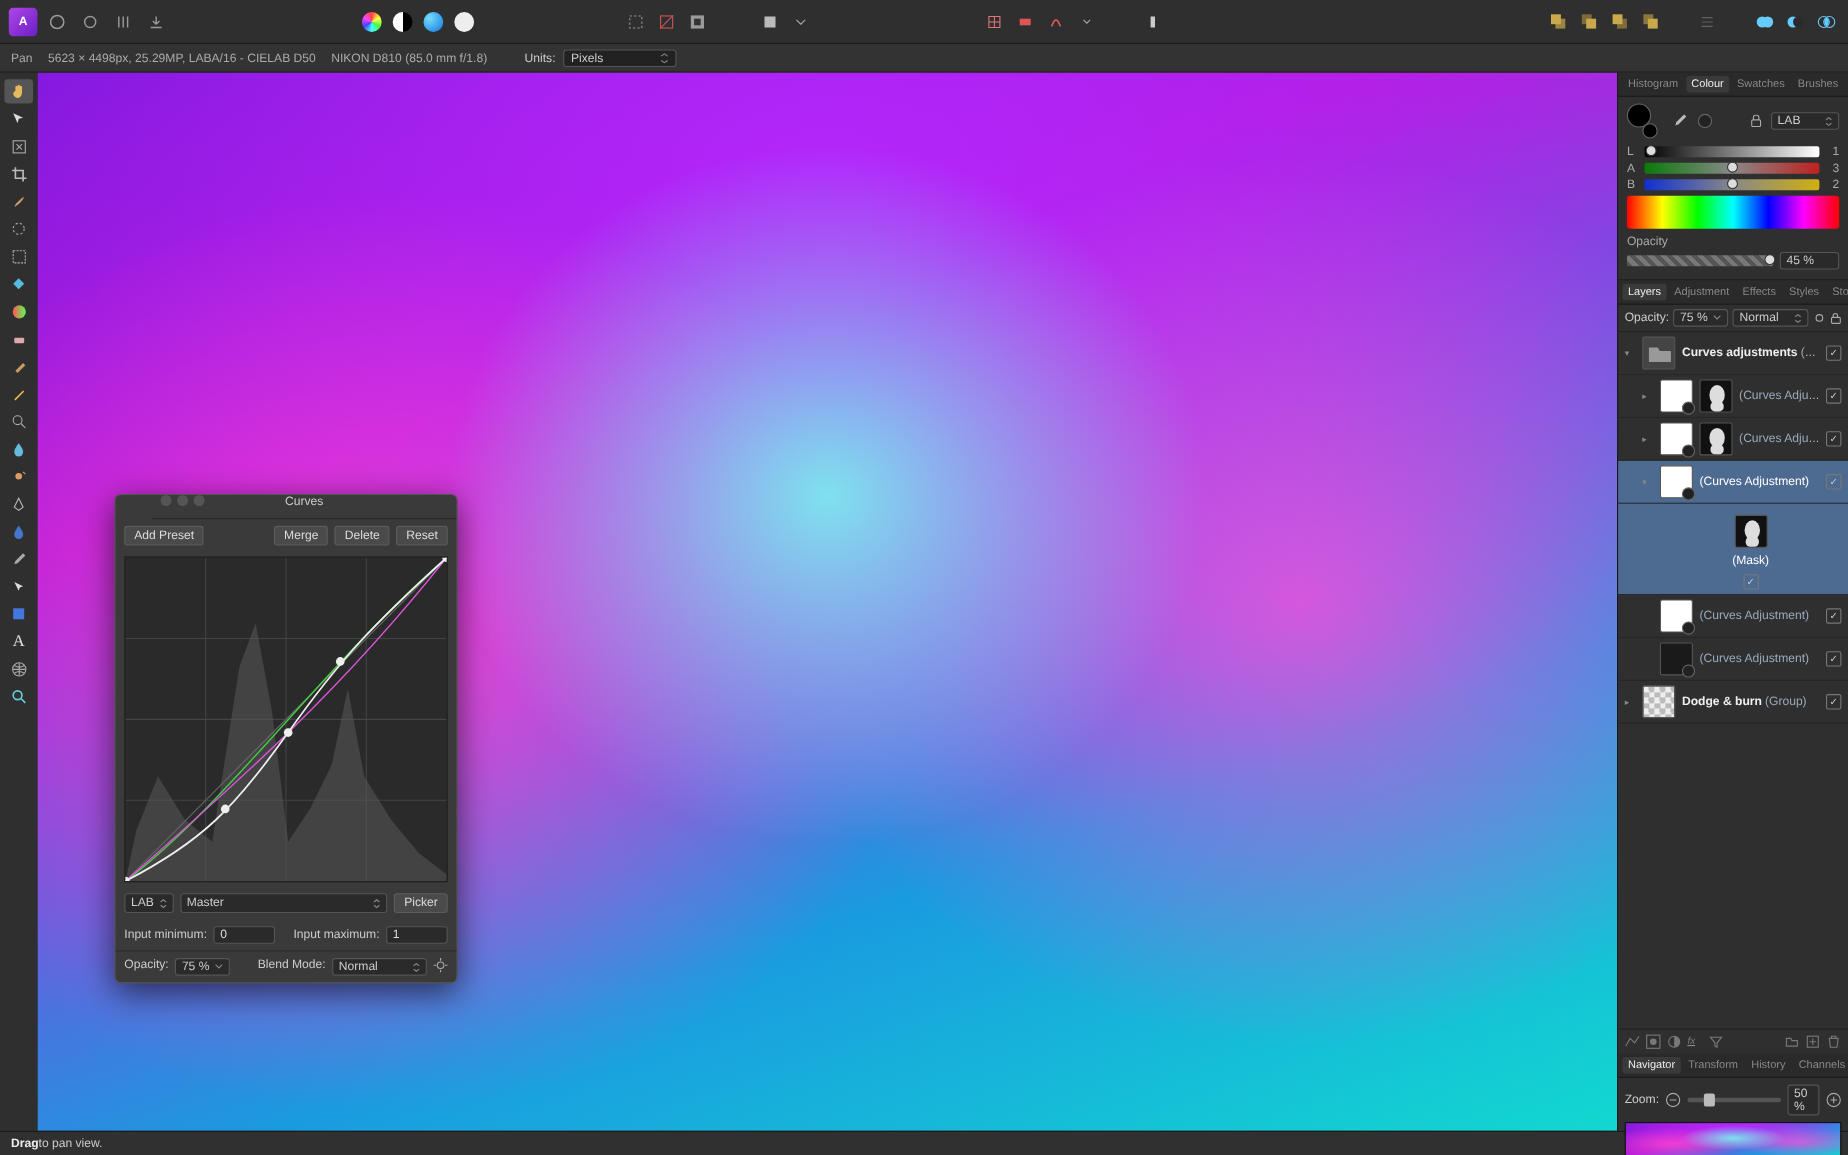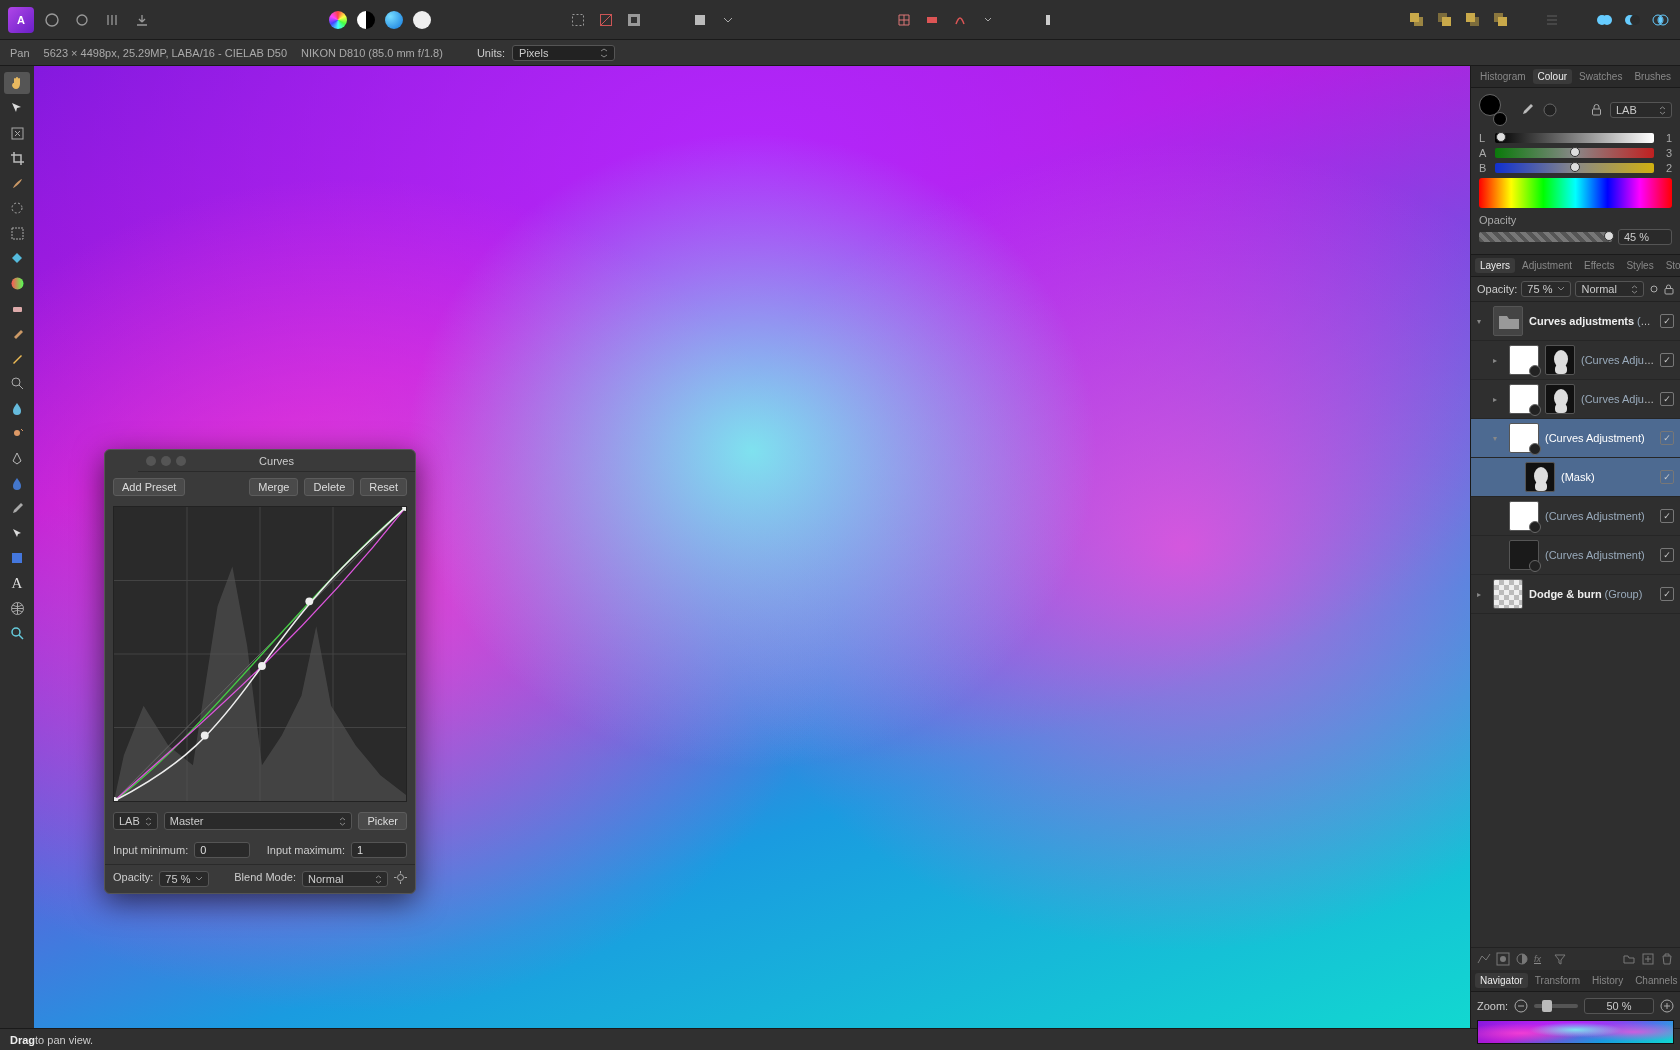--- a/index.html
+++ b/index.html
@@ -63,21 +63,21 @@
 .nav-body{padding:6px;}
 .nav-row{display:flex;align-items:center;gap:6px;margin-bottom:6px;}
 .nav-thumb{width:180px;height:140px;margin:0 auto;border:1px solid #111;}
 
 
 .statusbar{height:22px;background:#303030;display:flex;align-items:center;padding:0 10px;border-top:1px solid #1a1a1a;color:#aaa;}
 .statusbar b{color:#eee;font-weight:bold;}
 
 
 .curves-dlg{position:absolute;left:70px;top:383px;width:312px;background:#3a3a3a;border:1px solid #555;border-radius:6px;box-shadow:0 8px 30px rgba(0,0,0,.6);}
-.dlg-title{height:22px;display:flex;align-items:center;justify-content:center;position:relative;border-bottom:1px solid #2a2a2a;margin-left:33px;}
+.dlg-title{height:22px;display:flex;align-items:flex-start;justify-content:center;position:relative;border-bottom:1px solid #2a2a2a;margin-left:33px;}
 .dlg-dots{position:absolute;left:8px;display:flex;gap:5px;}
 .dlg-dots span{width:10px;height:10px;border-radius:50%;background:#555;}
 .dlg-row{display:flex;gap:6px;padding:6px 8px;}
 .dlg-btn{background:#4a4a4a;border:1px solid #5c5c5c;border-radius:3px;padding:2px 8px;color:#ddd;}
 .curve-area{margin:4px 8px;height:296px;background:#2a2a2a;border:1px solid #222;position:relative;}
 .dlg-field{display:flex;align-items:center;gap:6px;}
 .dlg-input{background:#2a2a2a;border:1px solid #555;border-radius:3px;padding:1px 5px;color:#ddd;width:56px;}
 .mini-sel{background:#2a2a2a;border:1px solid #555;border-radius:3px;padding:1px 5px;display:flex;align-items:center;gap:5px;}
 
 
@@ -658,21 +658,21 @@
           <div class="chk">✓</div>
         </div>
         <div class="layer selected" style="padding-left: 22px;">
           <span class="arrow">▾</span>
           <div class="thumb" style="background: rgb(255, 255, 255);">
             <div class="badge"></div>
           </div>
           <span class="name"><span style="color:#fff">(Curves Adjustment)</span></span>
           <div class="chk">✓</div>
         </div>
-        <div class="layer selected" style="padding-left: 38px;">
+        <div class="layer selected" style="padding-left: 38px; flex-direction: column;">
           <span class="arrow"></span>
           <div class="thumb" style="background: rgb(17, 17, 17);">
             <svg width="30" height="30">
               <ellipse cx="15" cy="13" rx="7" ry="9" fill="#ddd"></ellipse>
               <rect x="9" y="19" width="12" height="9" rx="4" fill="#ddd"></rect>
             </svg>
           </div>
           <span class="name"><span style="color:#fff">(Mask)</span></span>
           <div class="chk">✓</div>
         </div>
@@ -758,21 +758,21 @@
         <span>Zoom:</span>
         <div>
             <svg width="14" height="14">
               <circle cx="7" cy="7" r="6" stroke="#aaa" fill="none"></circle>
               <line x1="4" y1="7" x2="10" y2="7" stroke="#aaa"></line>
             </svg>
           </div>
         <div style="flex:1;height:4px;background:#555;border-radius:2px;position:relative;">
             <div style="position:absolute;left:18%;top:-4px;width:10px;height:12px;background:#bbb;border-radius:2px;"></div>
           </div>
-        <span class="mini-sel" style="width:70px;justify-content:center">
+        <span class="mini-sel" style="width:29px;justify-content:center">
             <span>50 %</span>
           </span>
         <div>
             <svg width="14" height="14">
               <circle cx="7" cy="7" r="6" stroke="#aaa" fill="none"></circle>
               <line x1="4" y1="7" x2="10" y2="7" stroke="#aaa"></line>
               <line x1="7" y1="4" x2="7" y2="10" stroke="#aaa"></line>
             </svg>
           </div>
       </div>

